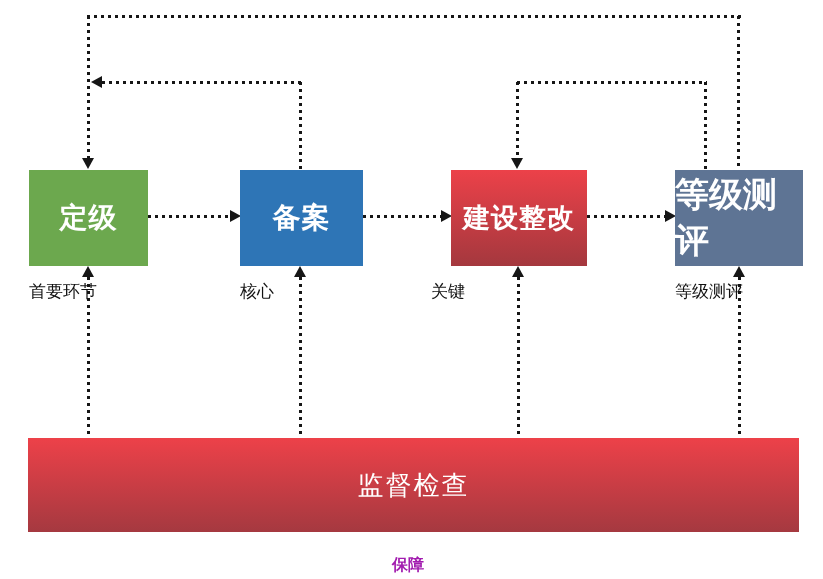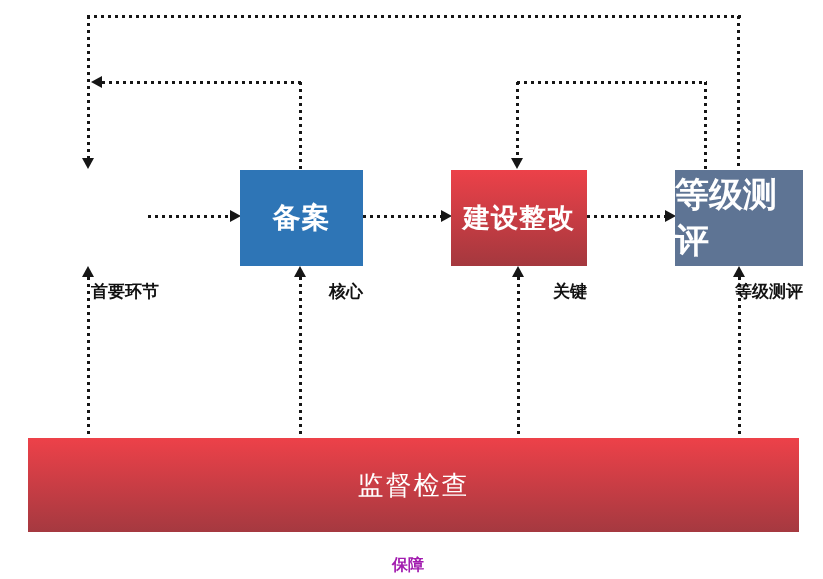--- a/index.html
+++ b/index.html
@@ -13,25 +13,25 @@
     display:flex;align-items:center;justify-content:center;
     color:#ffffff;font-weight:bold;font-size:28px;letter-spacing:1px;
   }
   .box-grading{left:29px;width:119px;background:#6CA84E;}
   .box-filing{left:240px;width:123px;background:#2E75B6;}
   .box-rectify{left:451px;width:136px;background:linear-gradient(#EC4149,#A4383E);font-size:27px;}
   .box-evaluate{left:675px;width:128px;background:#5E7494;font-size:34px;letter-spacing:0;}
   
   .sub{
     position:absolute;top:283px;height:18px;line-height:18px;
-    font-weight:bold;font-size:17px;color:#111111;text-align:right;
+    font-weight:normal;font-size:17px;color:#111111;text-align:left;
   }
   .sub-grading{left:29px;width:130px;}
   .sub-filing{left:240px;width:123px;}
-  .sub-rectify{left:451px;width:136px;}
+  .sub-rectify{left:431px;width:136px;}
   .sub-evaluate{left:675px;width:128px;}
   
   .dot-h{position:absolute;height:3px;background:repeating-linear-gradient(to right,#161616 0 3px,transparent 3px 7px);}
   .dot-v{position:absolute;width:3px;background:repeating-linear-gradient(to bottom,#161616 0 3px,transparent 3px 7px);}
   
   .arr{position:absolute;width:0;height:0;}
   .arr-up{border-left:6px solid transparent;border-right:6px solid transparent;border-bottom:11px solid #161616;}
   .arr-down{border-left:6px solid transparent;border-right:6px solid transparent;border-top:11px solid #161616;}
   .arr-left{border-top:6px solid transparent;border-bottom:6px solid transparent;border-right:11px solid #161616;}
   .arr-right{border-top:6px solid transparent;border-bottom:6px solid transparent;border-left:11px solid #161616;}
@@ -76,20 +76,23 @@
 
   <div class="dot-v" style="left:87px;top:277px;height:161px;"></div>
   <div class="arr arr-up" style="left:82px;top:266px;"></div>
   <div class="dot-v" style="left:299px;top:277px;height:161px;"></div>
   <div class="arr arr-up" style="left:294px;top:266px;"></div>
   <div class="dot-v" style="left:517px;top:277px;height:161px;"></div>
   <div class="arr arr-up" style="left:512px;top:266px;"></div>
   <div class="dot-v" style="left:738px;top:277px;height:161px;"></div>
   <div class="arr arr-up" style="left:733px;top:266px;"></div>
 
+  <div class="box box-grading">
+    <span>定级</span>
+  </div>
   <div class="box box-rectify">
     <span>建设整改</span>
   </div>
   <div class="box box-filing">
     <span>备案</span>
   </div>
   <div class="box box-evaluate">
     <span>等级测评</span>
   </div>
 

